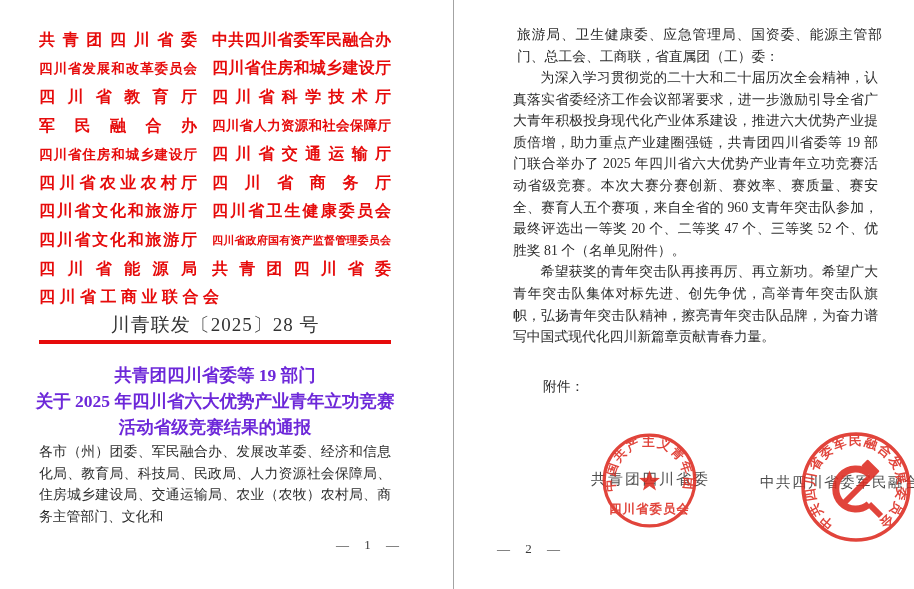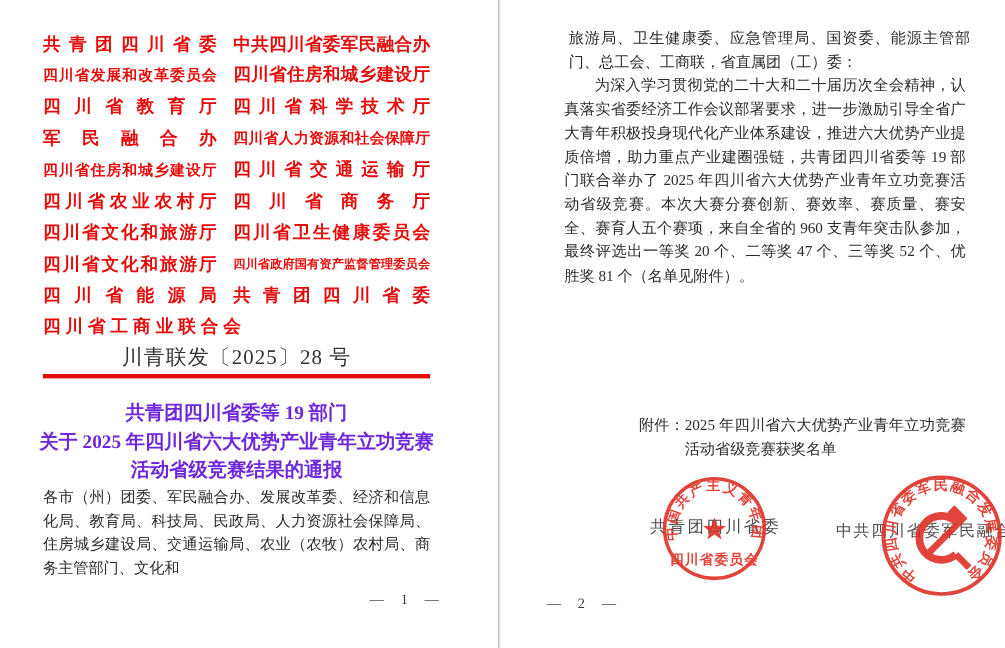--- a/index.html
+++ b/index.html
@@ -39,21 +39,21 @@
   .page-num-1 { position: absolute; left: 336px; top: 537px; }
 
   
   .page2 { position: absolute; left: 455px; top: 0; width: 459px; height: 589px; }
   .p2-content { position: absolute; left: 58px; top: 0; width: 365px; }
   .p2-recipients { position: absolute; left: 4px; top: 24px; width: 365px; }
   .p2-paragraphs { position: absolute; left: 0; top: 67px; width: 365px; }
   .indent { text-indent: 2em; font-family: Liberation Serif, serif; }
 
   .attachment { position: absolute; left: 30px; top: 376px; width: 335px; display: flex; }
-  .attachment .att-label { font-size: 13.8px; line-height: 21.6px; color: #2b2b2b; white-space: nowrap; margin-left: 38px; }
+  .attachment .att-label { font-size: 13.8px; line-height: 21.6px; color: #2b2b2b; white-space: nowrap; }
   .attachment .att-text { font-size: 13.8px; line-height: 21.6px; color: #2b2b2b; width: 258px; text-align: justify; }
 
   .overlay-sign { position: absolute; color: #4d4d4d; z-index: 1; white-space: nowrap; }
   .sign-left  { left: 78px; top: 470px; font-size: 15px; letter-spacing: 2px; }
   .sign-right { left: 247px; top: 473px; font-size: 14.5px; letter-spacing: 1.5px; }
 
   .stamp { position: absolute; z-index: 2; opacity: 0.88; }
   .stamp-left  { left: 88px;  top: 432px; }
   .stamp-right { left: 286px; top: 430px; }
 
@@ -127,25 +127,25 @@
 
   <div class="page-divider"></div>
 
   <div class="page2">
     <div class="p2-content">
 
       <div class="body-text p2-recipients">旅游局、卫生健康委、应急管理局、国资委、能源主管部门、总工会、工商联，省直属团（工）委：</div>
 
       <div class="p2-paragraphs">
         <div class="body-text indent">为深入学习贯彻党的二十大和二十届历次全会精神，认真落实省委经济工作会议部署要求，进一步激励引导全省广大青年积极投身现代化产业体系建设，推进六大优势产业提质倍增，助力重点产业建圈强链，共青团四川省委等 19 部门联合举办了 2025 年四川省六大优势产业青年立功竞赛活动省级竞赛。本次大赛分赛创新、赛效率、赛质量、赛安全、赛育人五个赛项，来自全省的 960 支青年突击队参加，最终评选出一等奖 20 个、二等奖 47 个、三等奖 52 个、优胜奖 81 个（名单见附件）。</div>
+        <div class="body-text indent">希望获奖的青年突击队再接再厉、再立新功。希望广大青年突击队集体对标先进、创先争优，高举青年突击队旗帜，弘扬青年突击队精神，擦亮青年突击队品牌，为奋力谱写中国式现代化四川新篇章贡献青春力量。</div>
       </div>
 
       <div class="attachment">
         <span class="att-label">附件：</span>
-        <span class="att-text">2025 年四川省六大优势产业青年立功竞赛活动省级竞赛获奖名单</span>
       </div>
 
       <div class="overlay-sign sign-left">共青团四川省委</div>
       <div class="overlay-sign sign-right">中共四川省委军民融合办</div>
 
       <svg class="stamp stamp-left" width="97" height="97" viewBox="-48.5 -48.5 97 97">
         <circle cx="0" cy="0" r="45.3" fill="none" stroke="#dd2b20" stroke-width="3.2"></circle>
         <defs>
           <path id="arcL" d="M -33,12 A 35,35 0 1 1 33,12" fill="none"></path>
         </defs>

